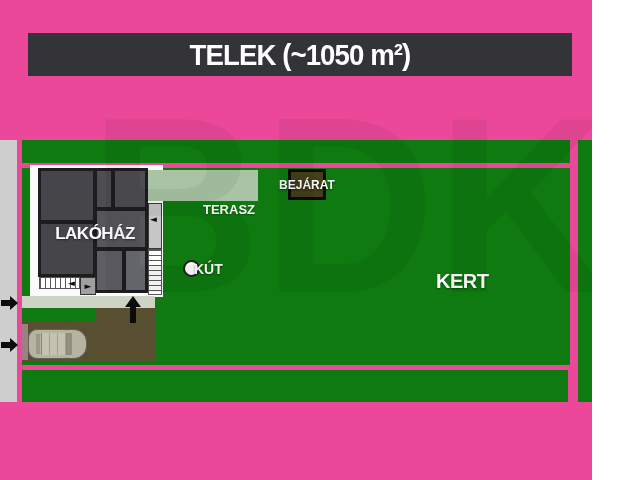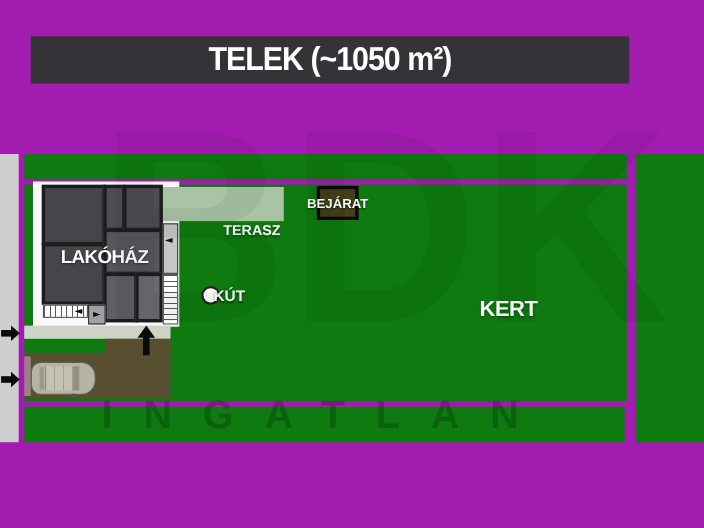--- a/index.html
+++ b/index.html
@@ -1,18 +1,18 @@
 <!DOCTYPE html>
 <html><head>
 <meta charset="utf-8">
 <style>
   html,body { margin:0; padding:0; background:#ffffff; }
   .stage {
-    position:relative; width:640px; height:480px; overflow:hidden;
-    background:#a21caf; font-family:"Liberation Sans","DejaVu Sans",sans-serif;
+    position:relative; width:592px; height:480px; overflow:hidden;
+    background:#ec4899; font-family:"Liberation Sans","DejaVu Sans",sans-serif;
   }
   .abs { position:absolute; }
 
   
   .title-bar {
     left:28px; top:33px; width:544px; height:43px; background:#343338;
     display:flex; align-items:center; justify-content:center;
   }
   .title-text {
     color:#ffffff; font-size:30px; font-weight:bold; letter-spacing:-1px;
@@ -196,15 +196,14 @@
   <div class="abs arrow-right road-arrow-1">
     <span class="stem"></span>
     <span class="head"></span>
   </div>
   <div class="abs arrow-right road-arrow-2">
     <span class="stem"></span>
     <span class="head"></span>
   </div>
 
   <div class="abs wm wm-big">BDK</div>
-  <div class="abs wm wm-bottom">INGATLAN</div>
 
 </div>
 
 </body></html>

